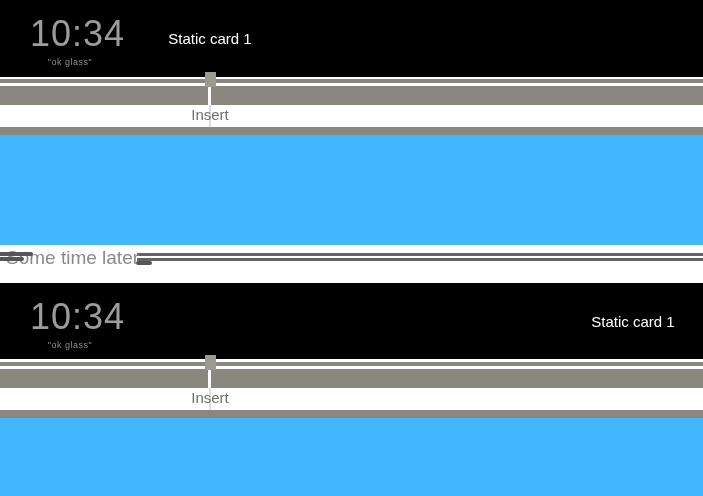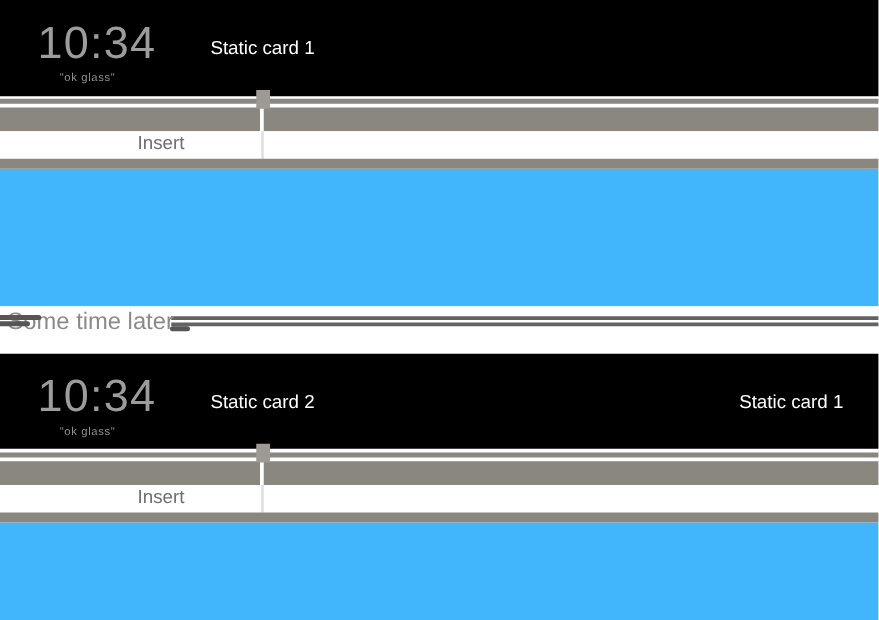--- a/index.html
+++ b/index.html
@@ -29,21 +29,21 @@
 
   .gray1{left:0;top:79px;width:703px;height:4px;background:var(--timeline-gray,#8a877e);}
   .gray2{left:0;top:86px;width:703px;height:19px;background:var(--timeline-gray,#8a877e);}
   .gray3{left:0;top:127px;width:703px;height:8px;background:var(--timeline-gray,#8a877e);}
 
   .seam-white{left:208px;top:77px;width:3px;height:58px;background:#fff;}
   .tab{left:205px;top:72px;width:11px;height:15px;background:var(--tab-gray,#9d9a91);}
 
   .insert-band{left:0;top:105px;width:703px;height:22px;background:#fff;}
   .insert-seam{left:209px;top:105px;width:2px;height:22px;background:#dedede;}
-  .insert-label{left:110px;top:106px;width:200px;
+  .insert-label{left:110px;top:106px;width:200px;text-align:center;
                 font-size:15px;color:var(--insert-text,#6e6e6e);}
 
   .blue-card{left:0;top:135px;width:703px;height:110px;background:var(--glass-blue,#41b6fc);}
   .blue-seam{left:209px;top:135px;width:2px;height:7px;background:var(--blue-seam,#83cefd);}
   .glassware-label{left:110px;top:165px;width:200px;text-align:center;
                    font-size:17px;color:var(--card-text,#fff);}
 
   .frame-1{top:0;height:245px;}
   .frame-2{top:283px;height:213px;}
 
@@ -99,21 +99,20 @@
     <div class="sep-line-2"></div>
     <div class="sep-hook"></div>
   </div>
 
   <div class="frame frame-2 f2">
     <div class="black-card">
       <div class="clock-wrap">
         <span class="clock">10:34</span>
       </div>
       <div class="hotword">"ok glass"</div>
-      <div class="card-label">Static card 2</div>
       <div class="card-label-right">Static card 1</div>
     </div>
 
     <div class="gray1"></div>
     <div class="gray2"></div>
     <div class="seam-white"></div>
     <div class="tab"></div>
 
     <div class="insert-band"></div>
     <div class="insert-seam"></div>

